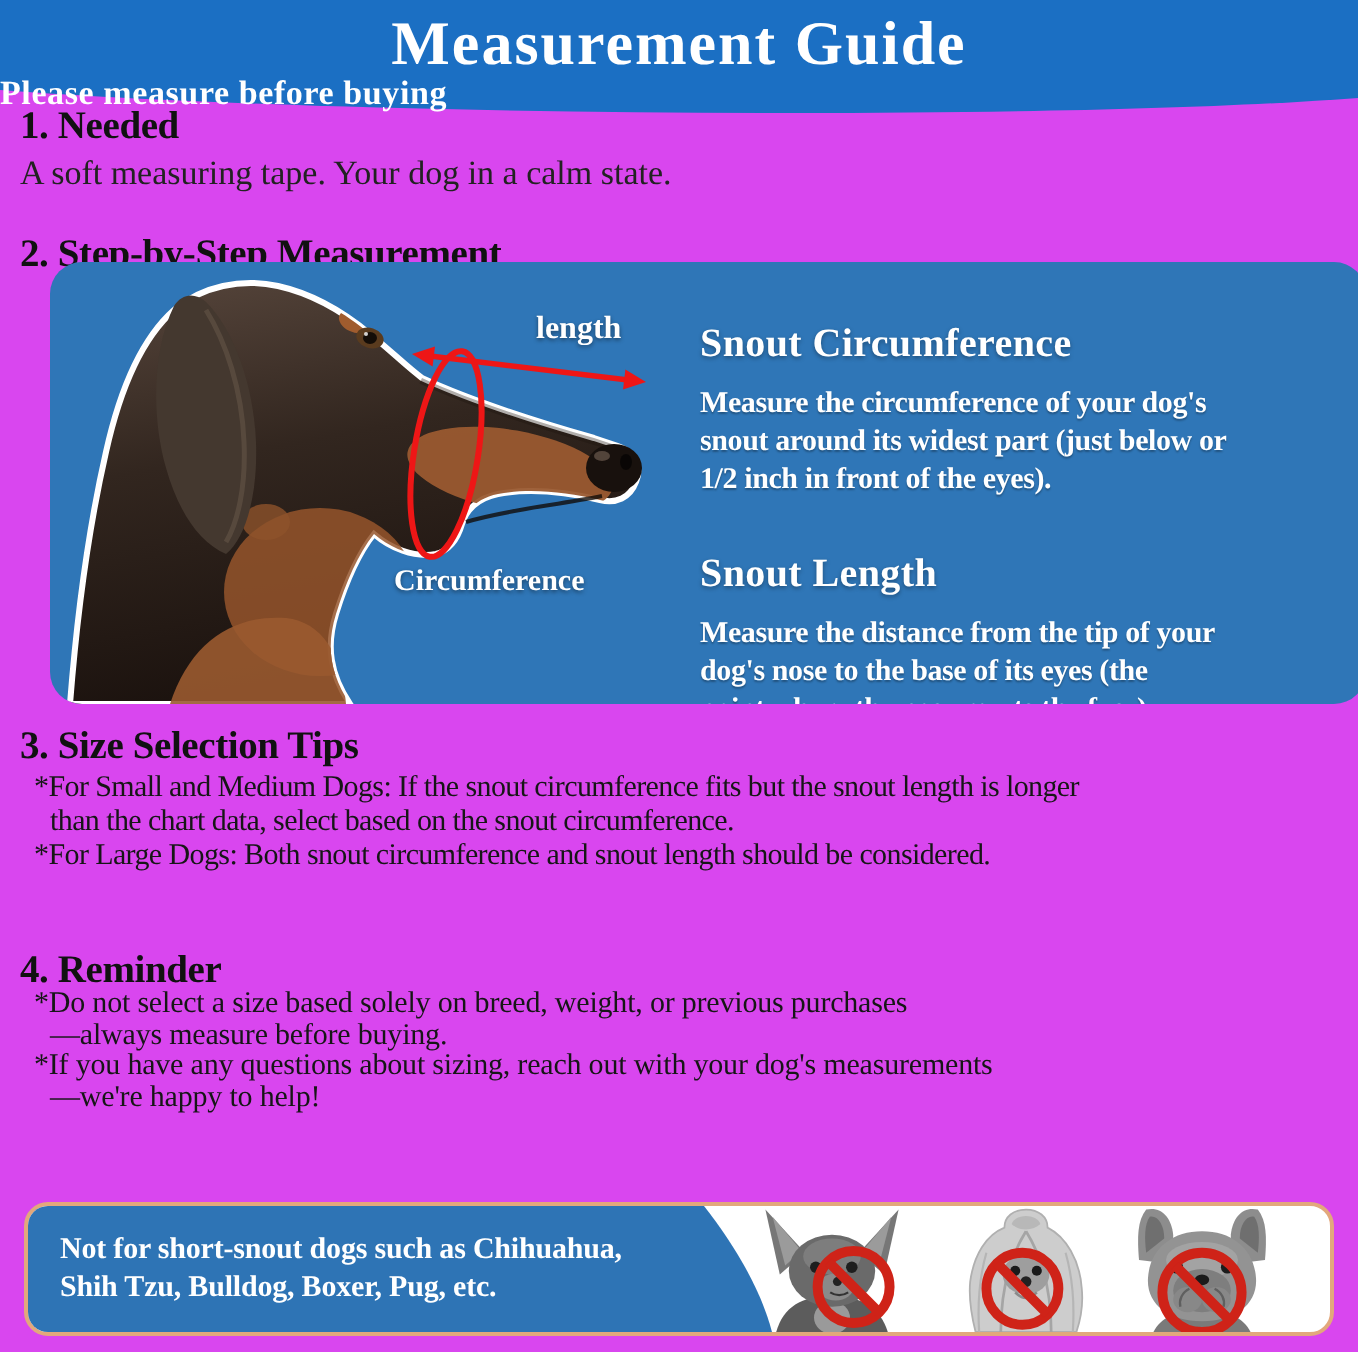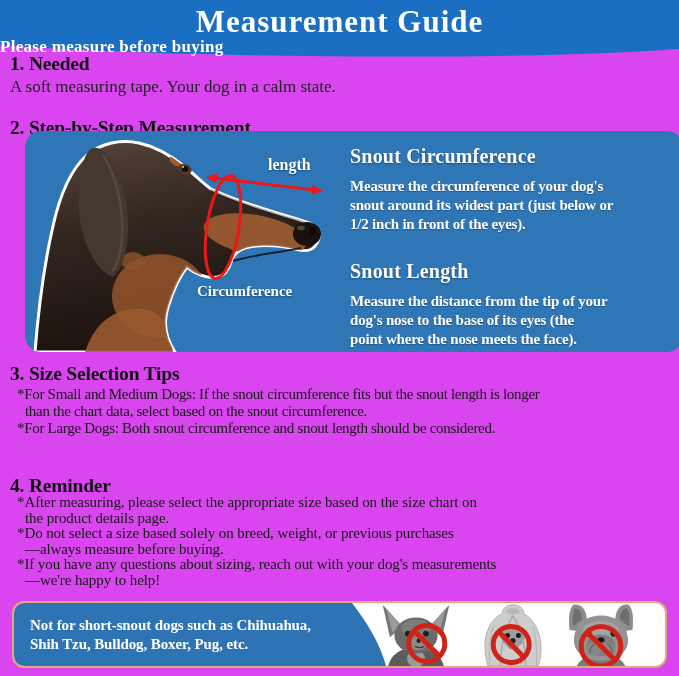--- a/index.html
+++ b/index.html
@@ -31,21 +31,21 @@
   }
   .dog-svg{position:absolute;left:0;top:0;display:block;}
   .anno-label{
     position:absolute;color:#fff;font-weight:bold;
     text-shadow:0 1px 2px rgba(0,0,0,.45);
   }
   #length-label{left:243px;top:25px;font-size:16px;}
   #circ-label{left:172px;top:152px;font-size:15px;}
   .step-text{position:absolute;left:325px;top:14px;width:300px;color:#fff;}
   .step-title{
-    margin:0 0 9px;font-size:20px;font-weight:800;letter-spacing:.2px;
+    margin:16px 0 9px;font-size:20px;font-weight:800;letter-spacing:.2px;
     text-shadow:0 1px 2px rgba(0,0,0,.35);
   }
   .step-body{
     margin:0 0 26px;font-size:15px;font-weight:700;line-height:19px;
     letter-spacing:-.2px;white-space:pre-line;
     text-shadow:0 1px 1px rgba(0,0,0,.3);
   }
   
   .list{position:absolute;left:0;width:679px;}
   #tips-list{top:386px;}
@@ -148,22 +148,20 @@
 
   <div class="sec-h" id="tips-h">3. Size Selection Tips</div>
   <div class="list" id="tips-list">
     <div class="list-item">*For Small and Medium Dogs: If the snout circumference fits but the snout length is longer
 than the chart data, select based on the snout circumference.</div>
     <div class="list-item">*For Large Dogs: Both snout circumference and snout length should be considered.</div>
   </div>
 
   <div class="sec-h" id="reminder-h">4. Reminder</div>
   <div class="list" id="reminder-list">
-    <div class="list-item">*After measuring, please select the appropriate size based on the size chart on
-the product details page.</div>
     <div class="list-item">*Do not select a size based solely on breed, weight, or previous purchases
 —always measure before buying.</div>
     <div class="list-item">*If you have any questions about sizing, reach out with your dog's measurements
 —we're happy to help!</div>
   </div>
 
   <div class="warning-box">
     <svg class="warning-blue" width="380" height="63" viewBox="0 0 380 63">
       <path d="M0,0 H338 C352,18 366,40 372,63 H0 Z" fill="var(--warning-blue,#2e74b5)"></path>
     </svg>

